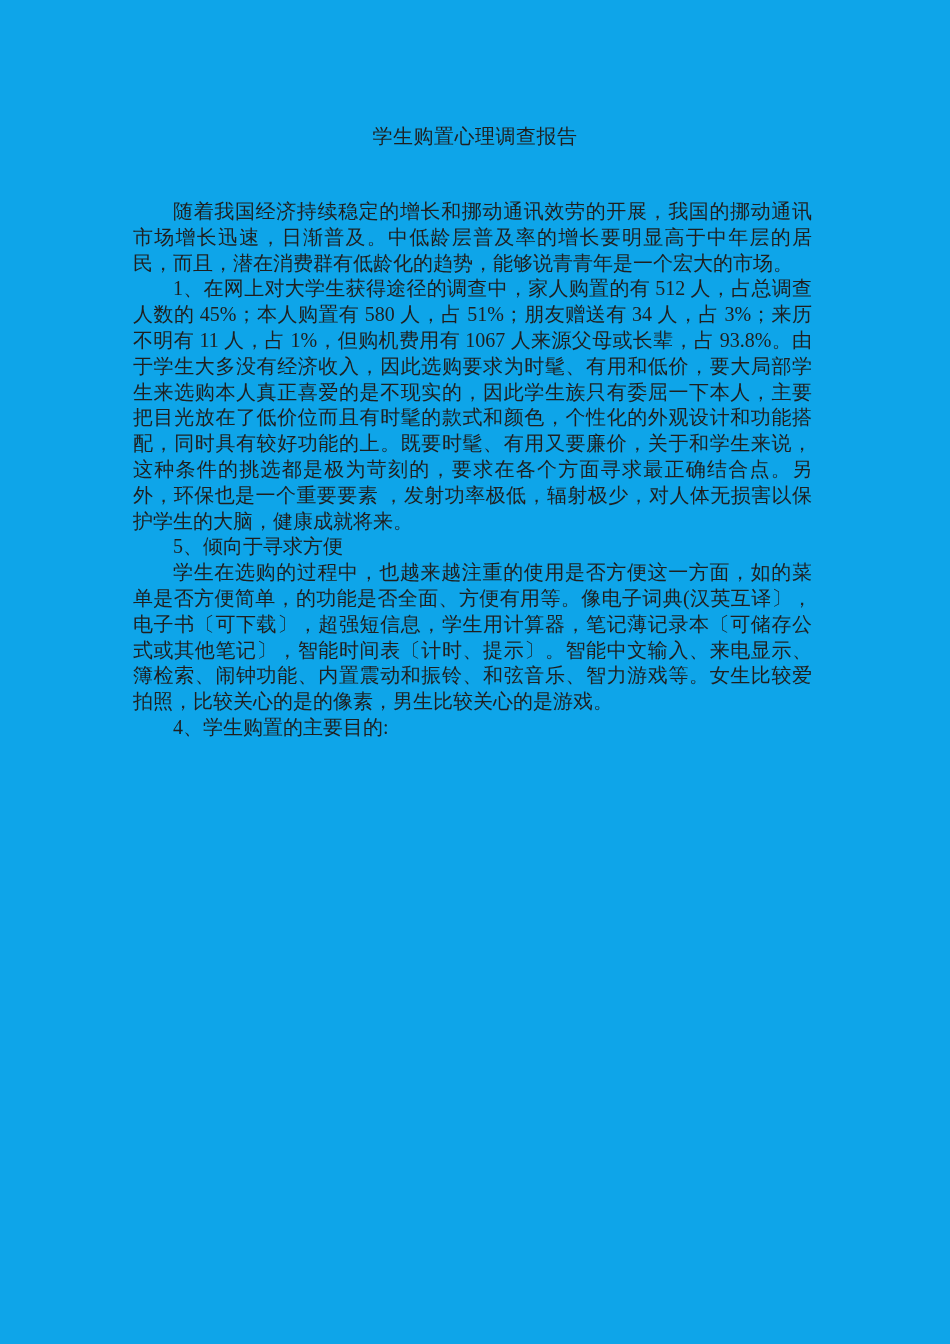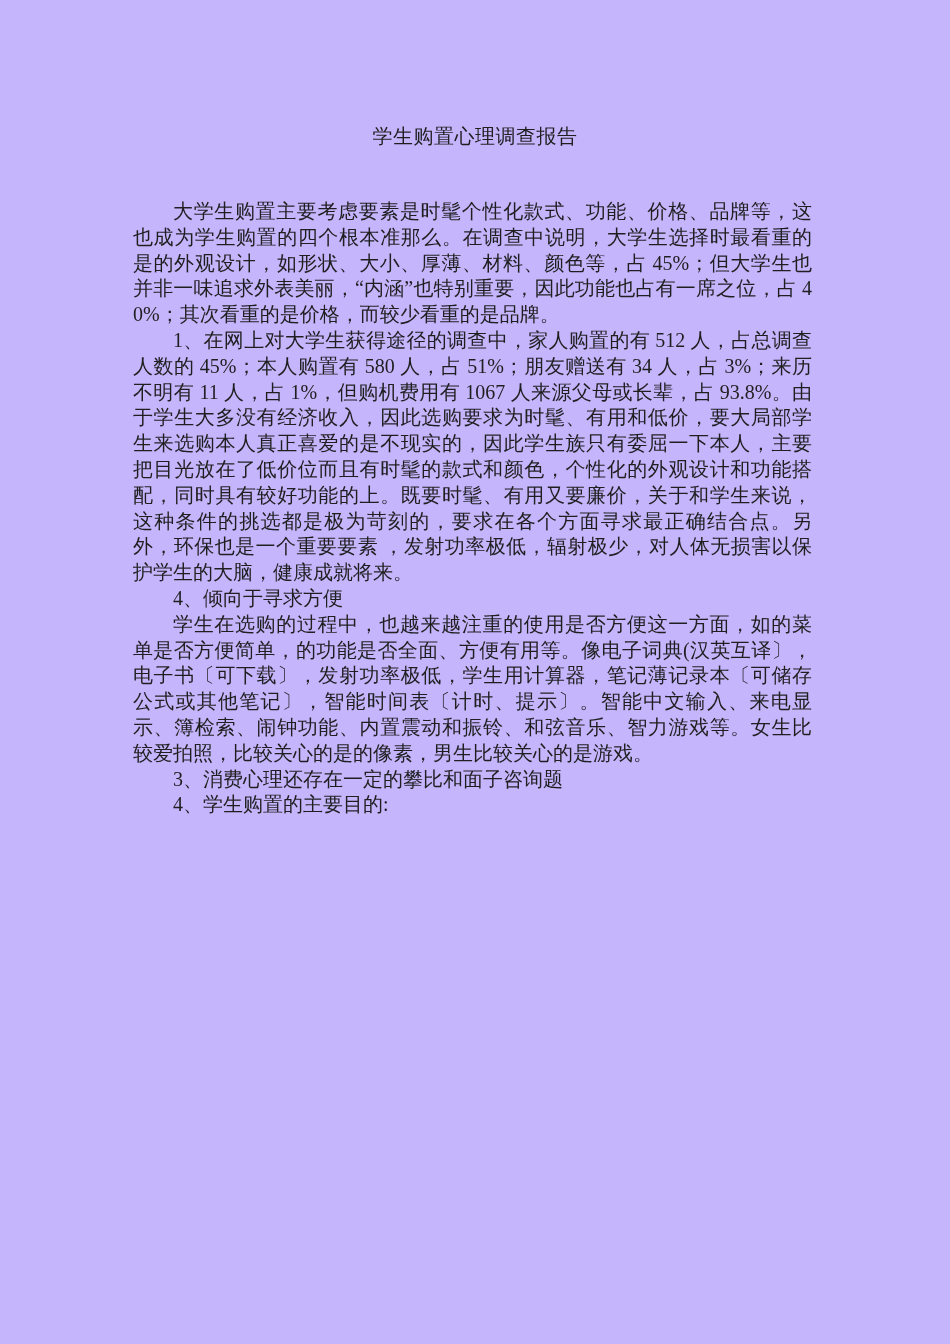--- a/index.html
+++ b/index.html
@@ -9,21 +9,21 @@
   }
   body {
     width: 950px;
     height: 1344px;
     font-family: "Liberation Serif", "DejaVu Serif", serif;
   }
   .page {
     position: relative;
     width: 950px;
     height: 1344px;
-    background: #c4b5fd;
+    background: #0ea5e9;
     overflow: hidden;
   }
   .doc-title {
     margin: 0;
     padding-top: 122px;
     margin-bottom: 49px;
     font-size: 20px;
     line-height: 28px;
     font-weight: normal;
     text-align: center;
@@ -45,20 +45,19 @@
     word-break: break-all;
   }
 </style>
 </head>
 <body>
 
 <div class="page">
   <h1 class="doc-title">学生购置心理调查报告</h1>
 
   <div class="doc-body">
-    <p class="para">大学生购置主要考虑要素是时髦个性化款式、功能、价格、品牌等，这也成为学生购置的四个根本准那么。在调查中说明，大学生选择时最看重的是的外观设计，如形状、大小、厚薄、材料、颜色等，占 45%；但大学生也并非一味追求外表美丽，“内涵”也特别重要，因此功能也占有一席之位，占 40%；其次看重的是价格，而较少看重的是品牌。</p>
+    <p class="para">随着我国经济持续稳定的增长和挪动通讯效劳的开展，我国的挪动通讯市场增长迅速，日渐普及。中低龄层普及率的增长要明显高于中年层的居民，而且，潜在消费群有低龄化的趋势，能够说青青年是一个宏大的市场。</p>
     <p class="para">1、在网上对大学生获得途径的调查中，家人购置的有 512 人，占总调查人数的 45%；本人购置有 580 人，占 51%；朋友赠送有 34 人，占 3%；来历不明有 11 人，占 1%，但购机费用有 1067 人来源父母或长辈，占 93.8%。由于学生大多没有经济收入，因此选购要求为时髦、有用和低价，要大局部学生来选购本人真正喜爱的是不现实的，因此学生族只有委屈一下本人，主要把目光放在了低价位而且有时髦的款式和颜色，个性化的外观设计和功能搭配，同时具有较好功能的上。既要时髦、有用又要廉价，关于和学生来说，这种条件的挑选都是极为苛刻的，要求在各个方面寻求最正确结合点。另外，环保也是一个重要要素 ，发射功率极低，辐射极少，对人体无损害以保护学生的大脑，健康成就将来。</p>
-    <p class="para">4、倾向于寻求方便</p>
-    <p class="para">学生在选购的过程中，也越来越注重的使用是否方便这一方面，如的菜单是否方便简单，的功能是否全面、方便有用等。像电子词典(汉英互译〕，电子书〔可下载〕，发射功率极低，学生用计算器，笔记薄记录本〔可储存公式或其他笔记〕，智能时间表〔计时、提示〕。智能中文输入、来电显示、簿检索、闹钟功能、内置震动和振铃、和弦音乐、智力游戏等。女生比较爱拍照，比较关心的是的像素，男生比较关心的是游戏。</p>
-    <p class="para">3、消费心理还存在一定的攀比和面子咨询题</p>
+    <p class="para">5、倾向于寻求方便</p>
+    <p class="para">学生在选购的过程中，也越来越注重的使用是否方便这一方面，如的菜单是否方便简单，的功能是否全面、方便有用等。像电子词典(汉英互译〕，电子书〔可下载〕，超强短信息，学生用计算器，笔记薄记录本〔可储存公式或其他笔记〕，智能时间表〔计时、提示〕。智能中文输入、来电显示、簿检索、闹钟功能、内置震动和振铃、和弦音乐、智力游戏等。女生比较爱拍照，比较关心的是的像素，男生比较关心的是游戏。</p>
     <p class="para">4、学生购置的主要目的:</p>
   </div>
 </div>
 
 </body></html>

